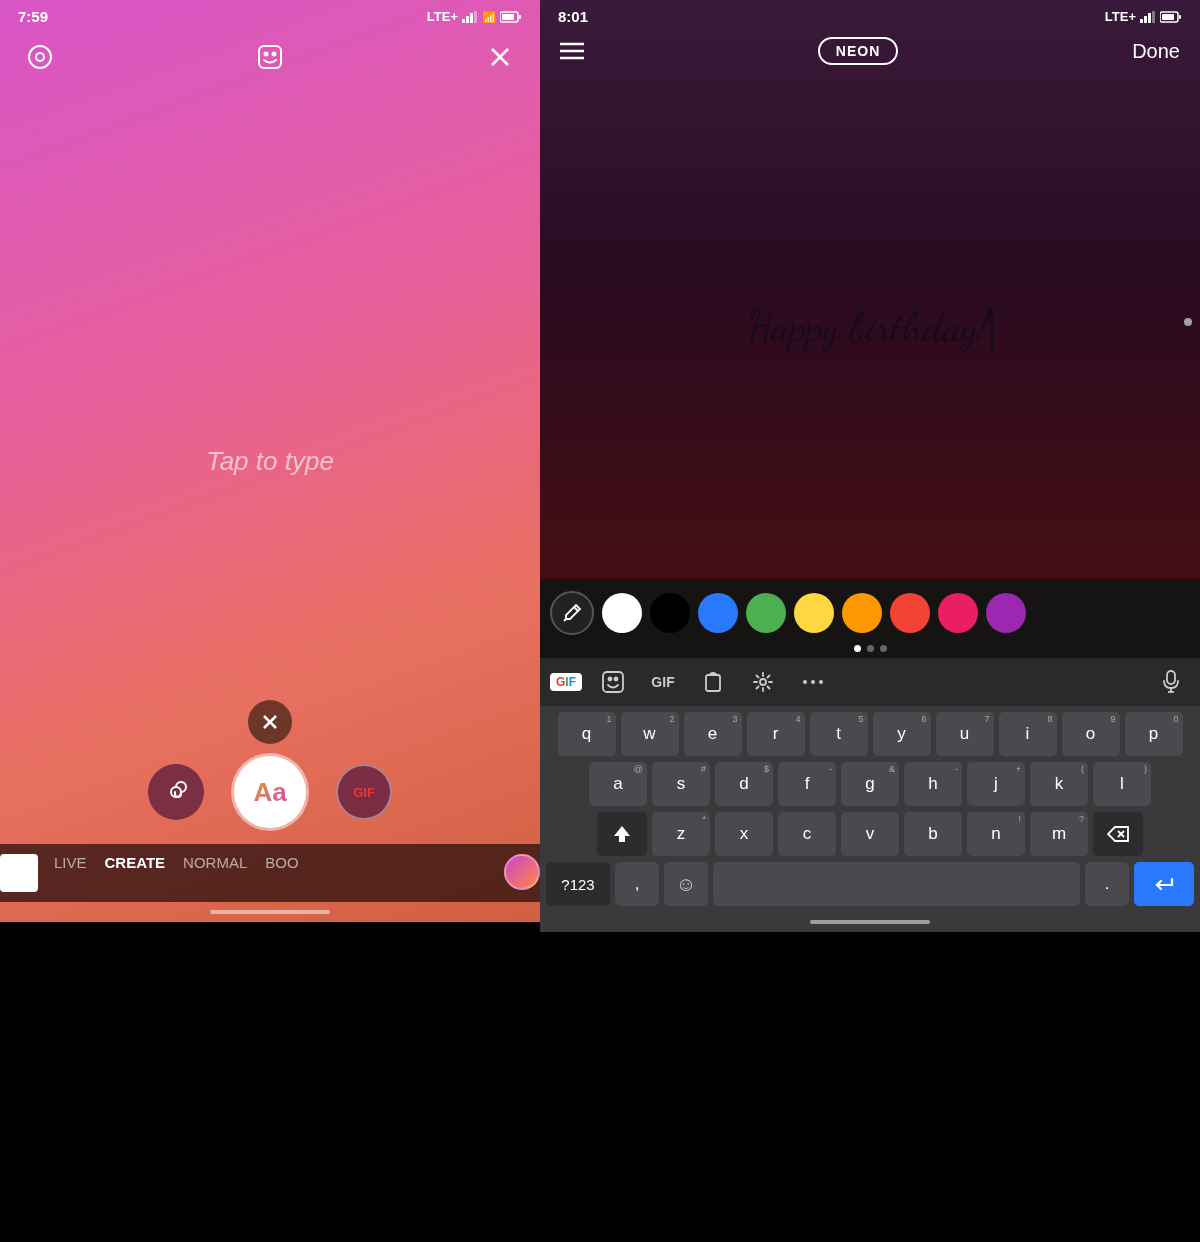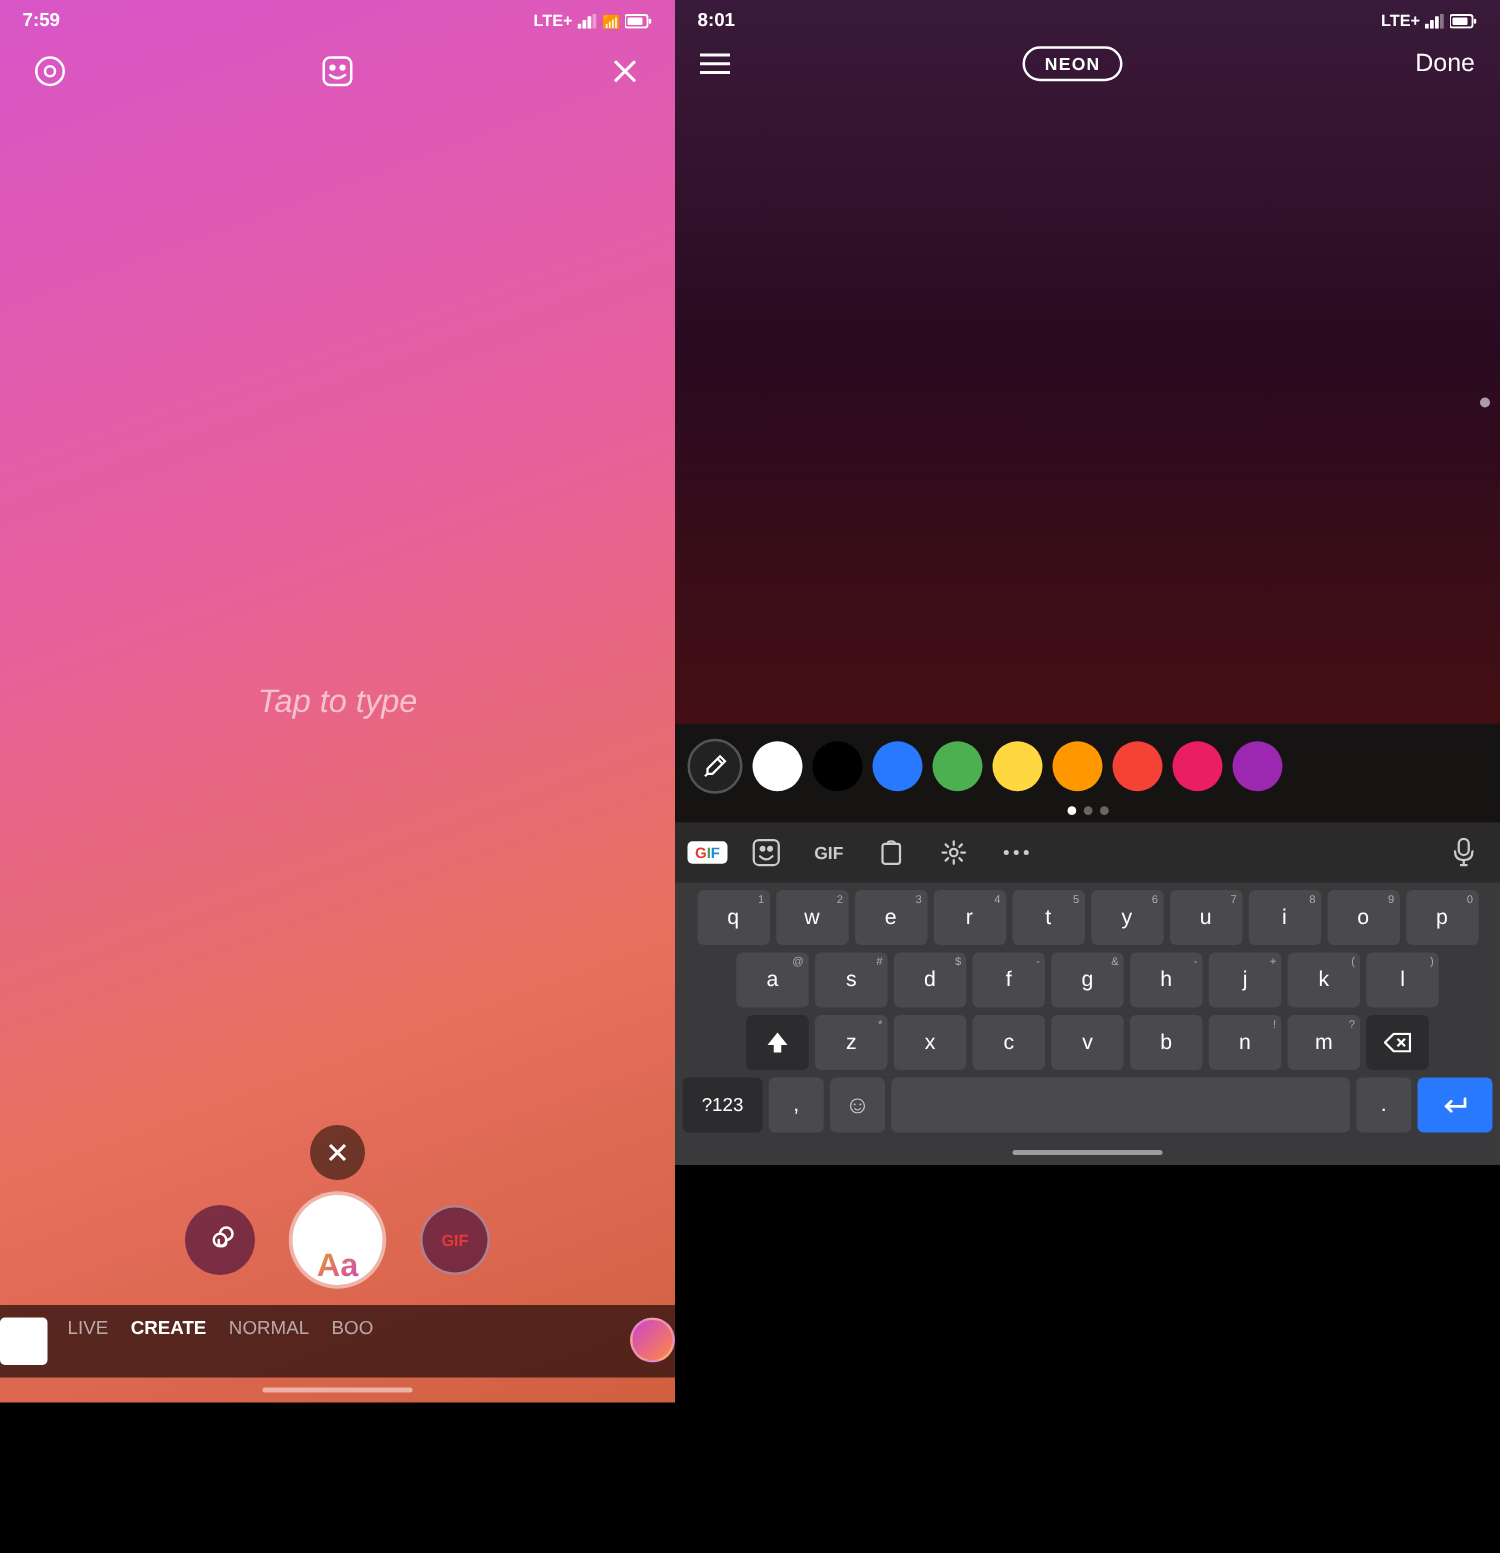--- a/index.html
+++ b/index.html
@@ -8,21 +8,21 @@
       height: 1242px;
       display: flex;
       font-family: -apple-system, BlinkMacSystemFont, 'Segoe UI', sans-serif;
       background: #000;
       overflow: hidden;
     }
 
     
     .left-panel {
       width: 540px;
-      height: 1122px;
+      height: 922px;
       position: relative;
       background: linear-gradient(160deg, #d855c8 0%, #e8609a 40%, #e87060 70%, #d06040 100%);
       flex-shrink: 0;
       overflow: hidden;
     }
 
     .status-bar {
       display: flex;
       justify-content: space-between;
       align-items: center;
@@ -101,21 +101,21 @@
       gap: 30px;
       margin-bottom: 16px;
     }
 
     .tool-aa {
       width: 72px;
       height: 72px;
       border-radius: 50%;
       background: white;
       display: flex;
-      align-items: flex-end;
+      align-items: center;
       justify-content: center;
       cursor: pointer;
       box-shadow: 0 0 0 3px rgba(255,255,255,0.5);
     }
 
     .tool-aa span {
       font-size: 26px;
       font-weight: 700;
       background: linear-gradient(135deg, #e8a020, #d040c0);
       -webkit-background-clip: text;
@@ -677,20 +677,23 @@
         <line x1="0" y1="9" x2="24" y2="9"></line>
         <line x1="0" y1="16" x2="24" y2="16"></line>
       </svg>
     </div>
     <div class="neon-badge">NEON</div>
     <div class="done-btn">Done</div>
   </div>
 
   <div class="canvas-area">
     <div class="scroll-indicator"></div>
+    <div class="happy-birthday-text">
+      <span>Happy birthday!</span><span class="cursor-line"></span>
+    </div>
   </div>
 
   <div class="color-picker-row">
     <div class="eyedropper-btn">
       <svg width="22" height="22" viewBox="0 0 22 22" fill="none" stroke="white" stroke-width="1.8">
         <path d="M15 3 L19 7 L9 17 L5 17 L5 13 Z"></path>
         <line x1="13" y1="5" x2="17" y2="9"></line>
         <line x1="5" y1="17" x2="3" y2="19"></line>
       </svg>
     </div>

